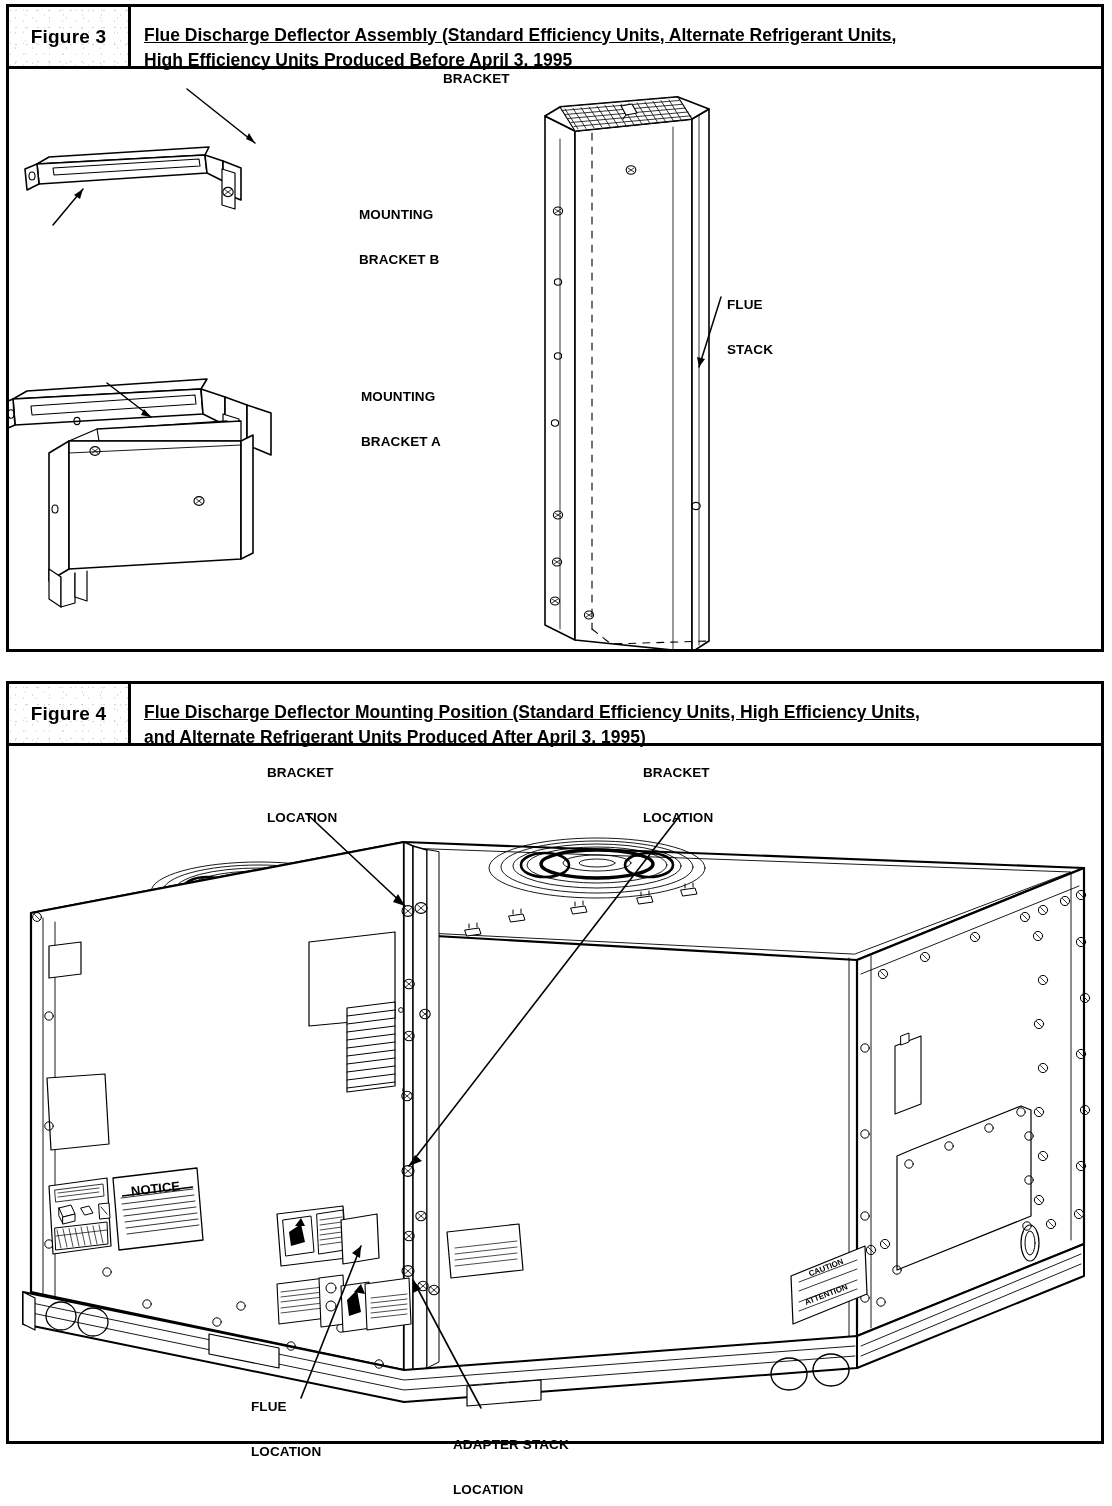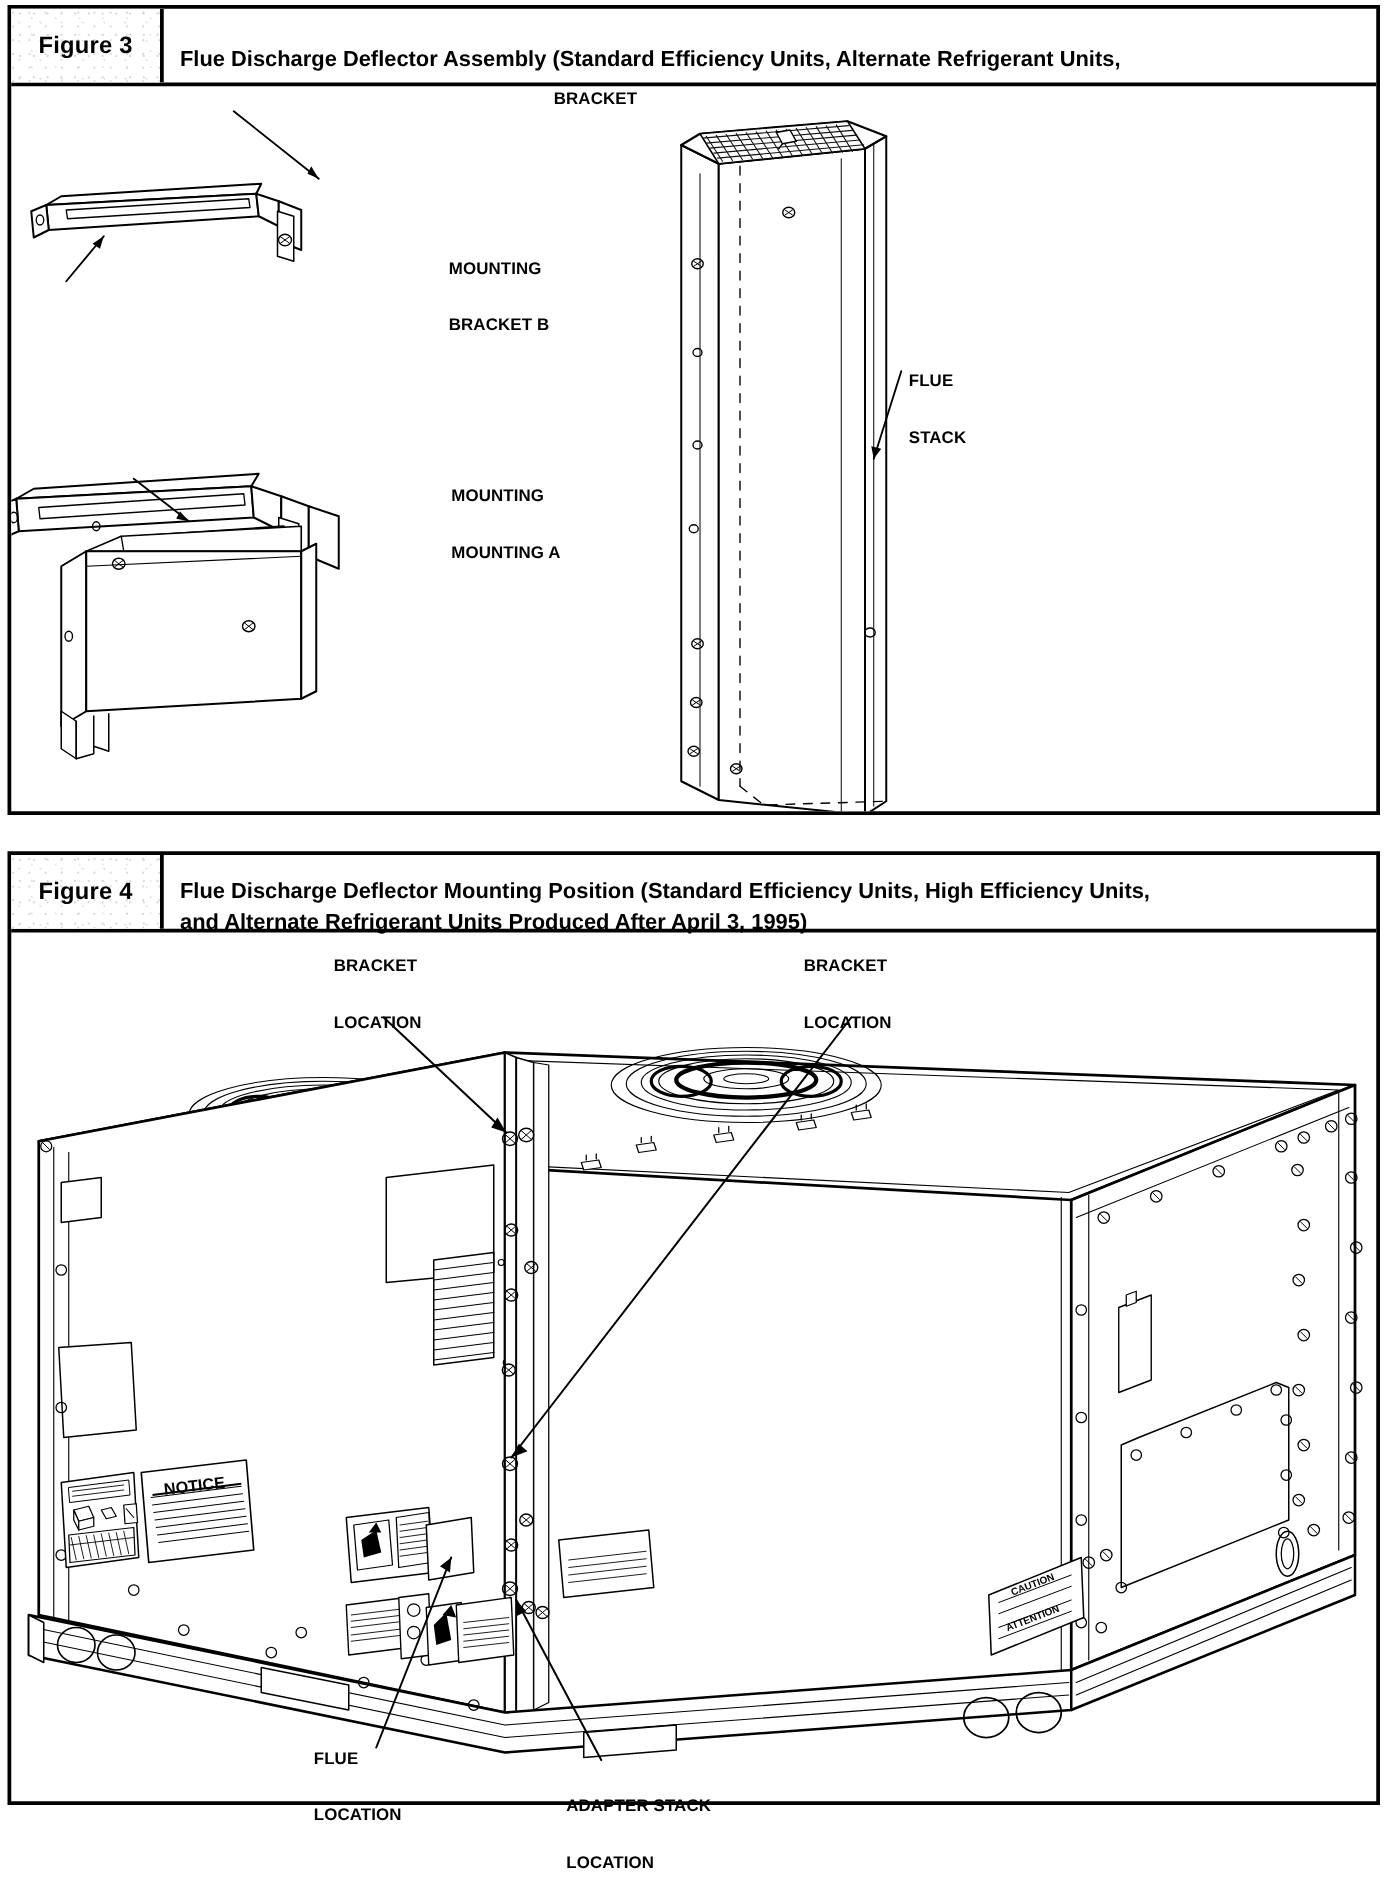--- a/index.html
+++ b/index.html
@@ -65,20 +65,21 @@
     letter-spacing: 0.2px;
     position: relative;
     z-index: 2;
   }
   .fig-title-cell {
     flex: 1 1 auto;
     padding: 22px 0 0 13px;
     display: flex;
     flex-direction: column;
     justify-content: center;
+    text-decoration: underline;
   }
   .fig-title-line {
     font-size: 17.5px;
     font-weight: bold;
     line-height: 25px;
     white-space: nowrap;
   }
 
   .fig-canvas {
     position: absolute;
@@ -109,20 +110,21 @@
 <div class="page">
 
   <div class="figbox" id="figure3-box">
 
     <div class="fig-header">
       <div class="fig-label-cell">
         <span class="fig-label-text">Figure 3</span>
       </div>
       <div class="fig-title-cell">
         <div class="fig-title-line">Flue Discharge Deflector Assembly (Standard Efficiency Units, Alternate Refrigerant Units,</div>
+        <div class="fig-title-line">High Efficiency Units Produced Before April 3, 1995</div>
       </div>
     </div>
 
     <div class="fig-canvas">
       <svg width="1092" height="583" viewBox="0 0 1092 583">
         <g fill="none" stroke="#000" stroke-width="1.6" stroke-linejoin="round" stroke-linecap="round">
 
           <path d="M536,47 L536,556 L566,571 L566,62 Z" fill="#fff"></path>
 
           <path d="M566,62 L566,571 L683,583 L683,50 Z" fill="#fff"></path>
@@ -257,21 +259,21 @@
 
     <div class="callout" style="left:434px; top:64px;">BRACKET</div>
 
     <div class="callout" style="left:350px; top:170px;">
       <div>MOUNTING</div>
       <div>BRACKET B</div>
     </div>
 
     <div class="callout" style="left:352px; top:352px;">
       <div>MOUNTING</div>
-      <div>MOUNTING A</div>
+      <div>BRACKET A</div>
     </div>
 
     <div class="callout" style="left:718px; top:260px;">
       <div>FLUE</div>
       <div>STACK</div>
     </div>
   </div>
 
   <div class="figbox" id="figure4-box">
 

